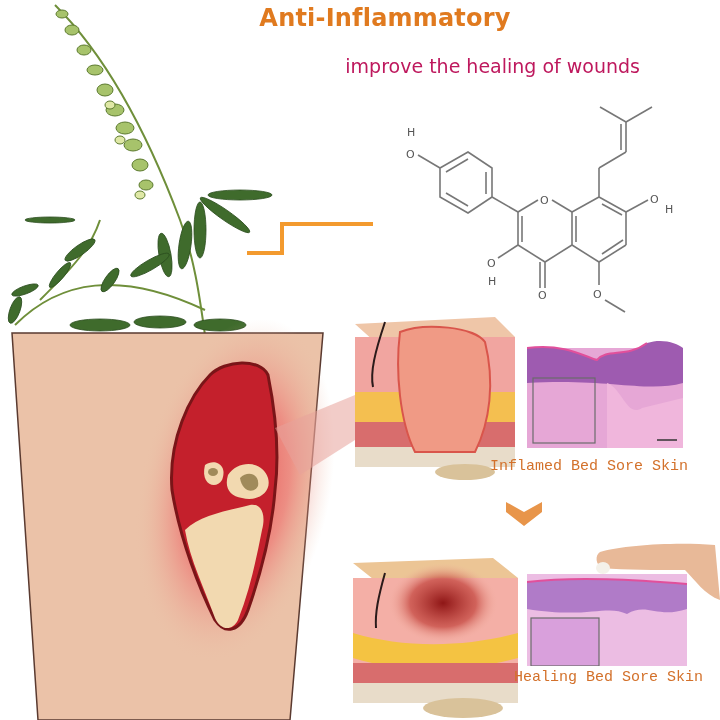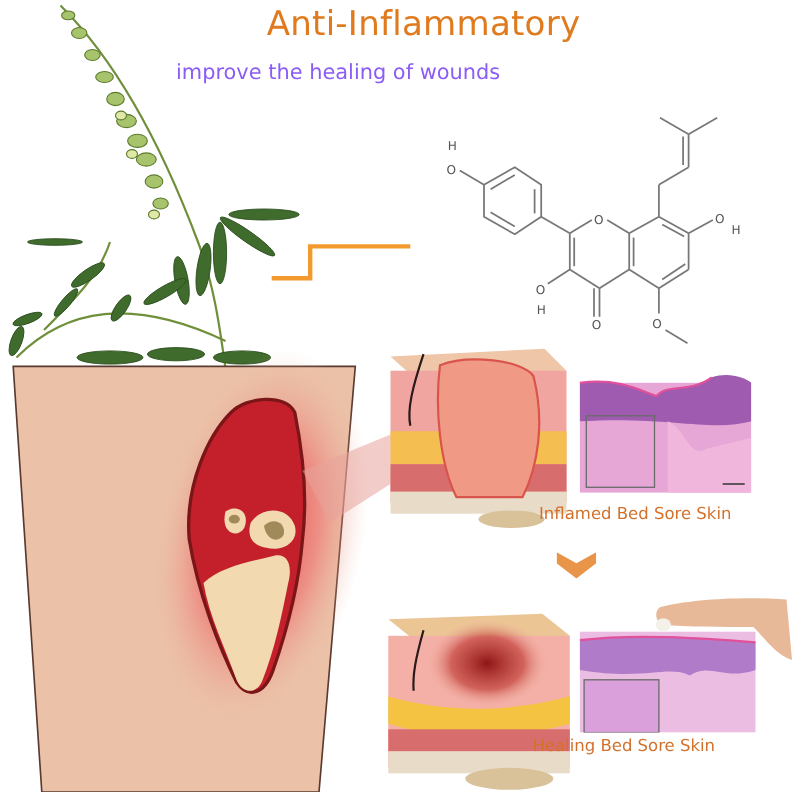--- a/index.html
+++ b/index.html
@@ -1,20 +1,20 @@
 <!DOCTYPE html>
 <html><head>
   <meta charset="utf-8">
   <style>
     html, body { margin: 0; padding: 0; }
     body { width: 720px; height: 720px; background: #ffffff; position: relative; overflow: hidden; font-family: "DejaVu Sans", sans-serif; }
     .abs { position: absolute; }
-    .title { left: 150px; top: 4px; width: 470px; text-align: center; color: #E07A1F; font-weight: normal; font-size: 31px; letter-spacing: 0.2px; }
-    .subtitle { left: 160px; top: 54px; width: 480px; text-align: left; color: #8b5cf6; font-size: 19px; line-height: 25px; }
-    .label { color: #D3712B; font-size: 15px; white-space: nowrap; }
+    .title { left: 150px; top: 4px; width: 470px; text-align: center; color: #E07A1F; font-weight: bold; font-size: 24px; letter-spacing: 0.2px; }
+    .subtitle { left: 160px; top: 54px; width: 480px; text-align: right; color: #be185d; font-size: 19px; line-height: 25px; }
+    .label { color: #D3712B; font-size: 15px; white-space: nowrap; font-family: Liberation Mono, monospace; }
     svg { display: block; }
   </style>
 </head>
 <body>
 
 <div class="abs title">Anti-Inflammatory</div>
 <div class="abs subtitle">
   <div>improve the healing of wounds</div>
 </div>
 
@@ -188,13 +188,13 @@
   <path d="M0 8 C 50 2, 110 6, 160 10 L 160 35 C 130 45, 120 28, 100 40 C 80 30, 60 45, 0 35 Z" fill="#b07bc8"></path>
   <path d="M0 8 C 50 2, 110 6, 160 10" stroke="#e1509b" stroke-width="2" fill="none"></path>
   <rect x="4" y="44" width="68" height="48" fill="#d9a0dc" stroke="#6b6b6b" stroke-width="1.2"></rect>
 </svg>
 
 <svg class="abs" style="left:595px;top:540px" width="125" height="65">
   <path d="M5 12 C 30 5, 80 2, 120 5 L 125 60 C 110 55, 100 40, 90 30 C 60 30, 30 30, 8 28 C 0 25, 0 15, 5 12 Z" fill="#e8b998"></path>
   <ellipse cx="8" cy="28" rx="7" ry="6" fill="#f4f1ea"></ellipse>
 </svg>
 
-<div class="abs label" style="left:484px;top:669px">Healing Bed Sore Skin</div>
+<div class="abs label" style="left:514px;top:669px">Healing Bed Sore Skin</div>
 
 </body></html>

